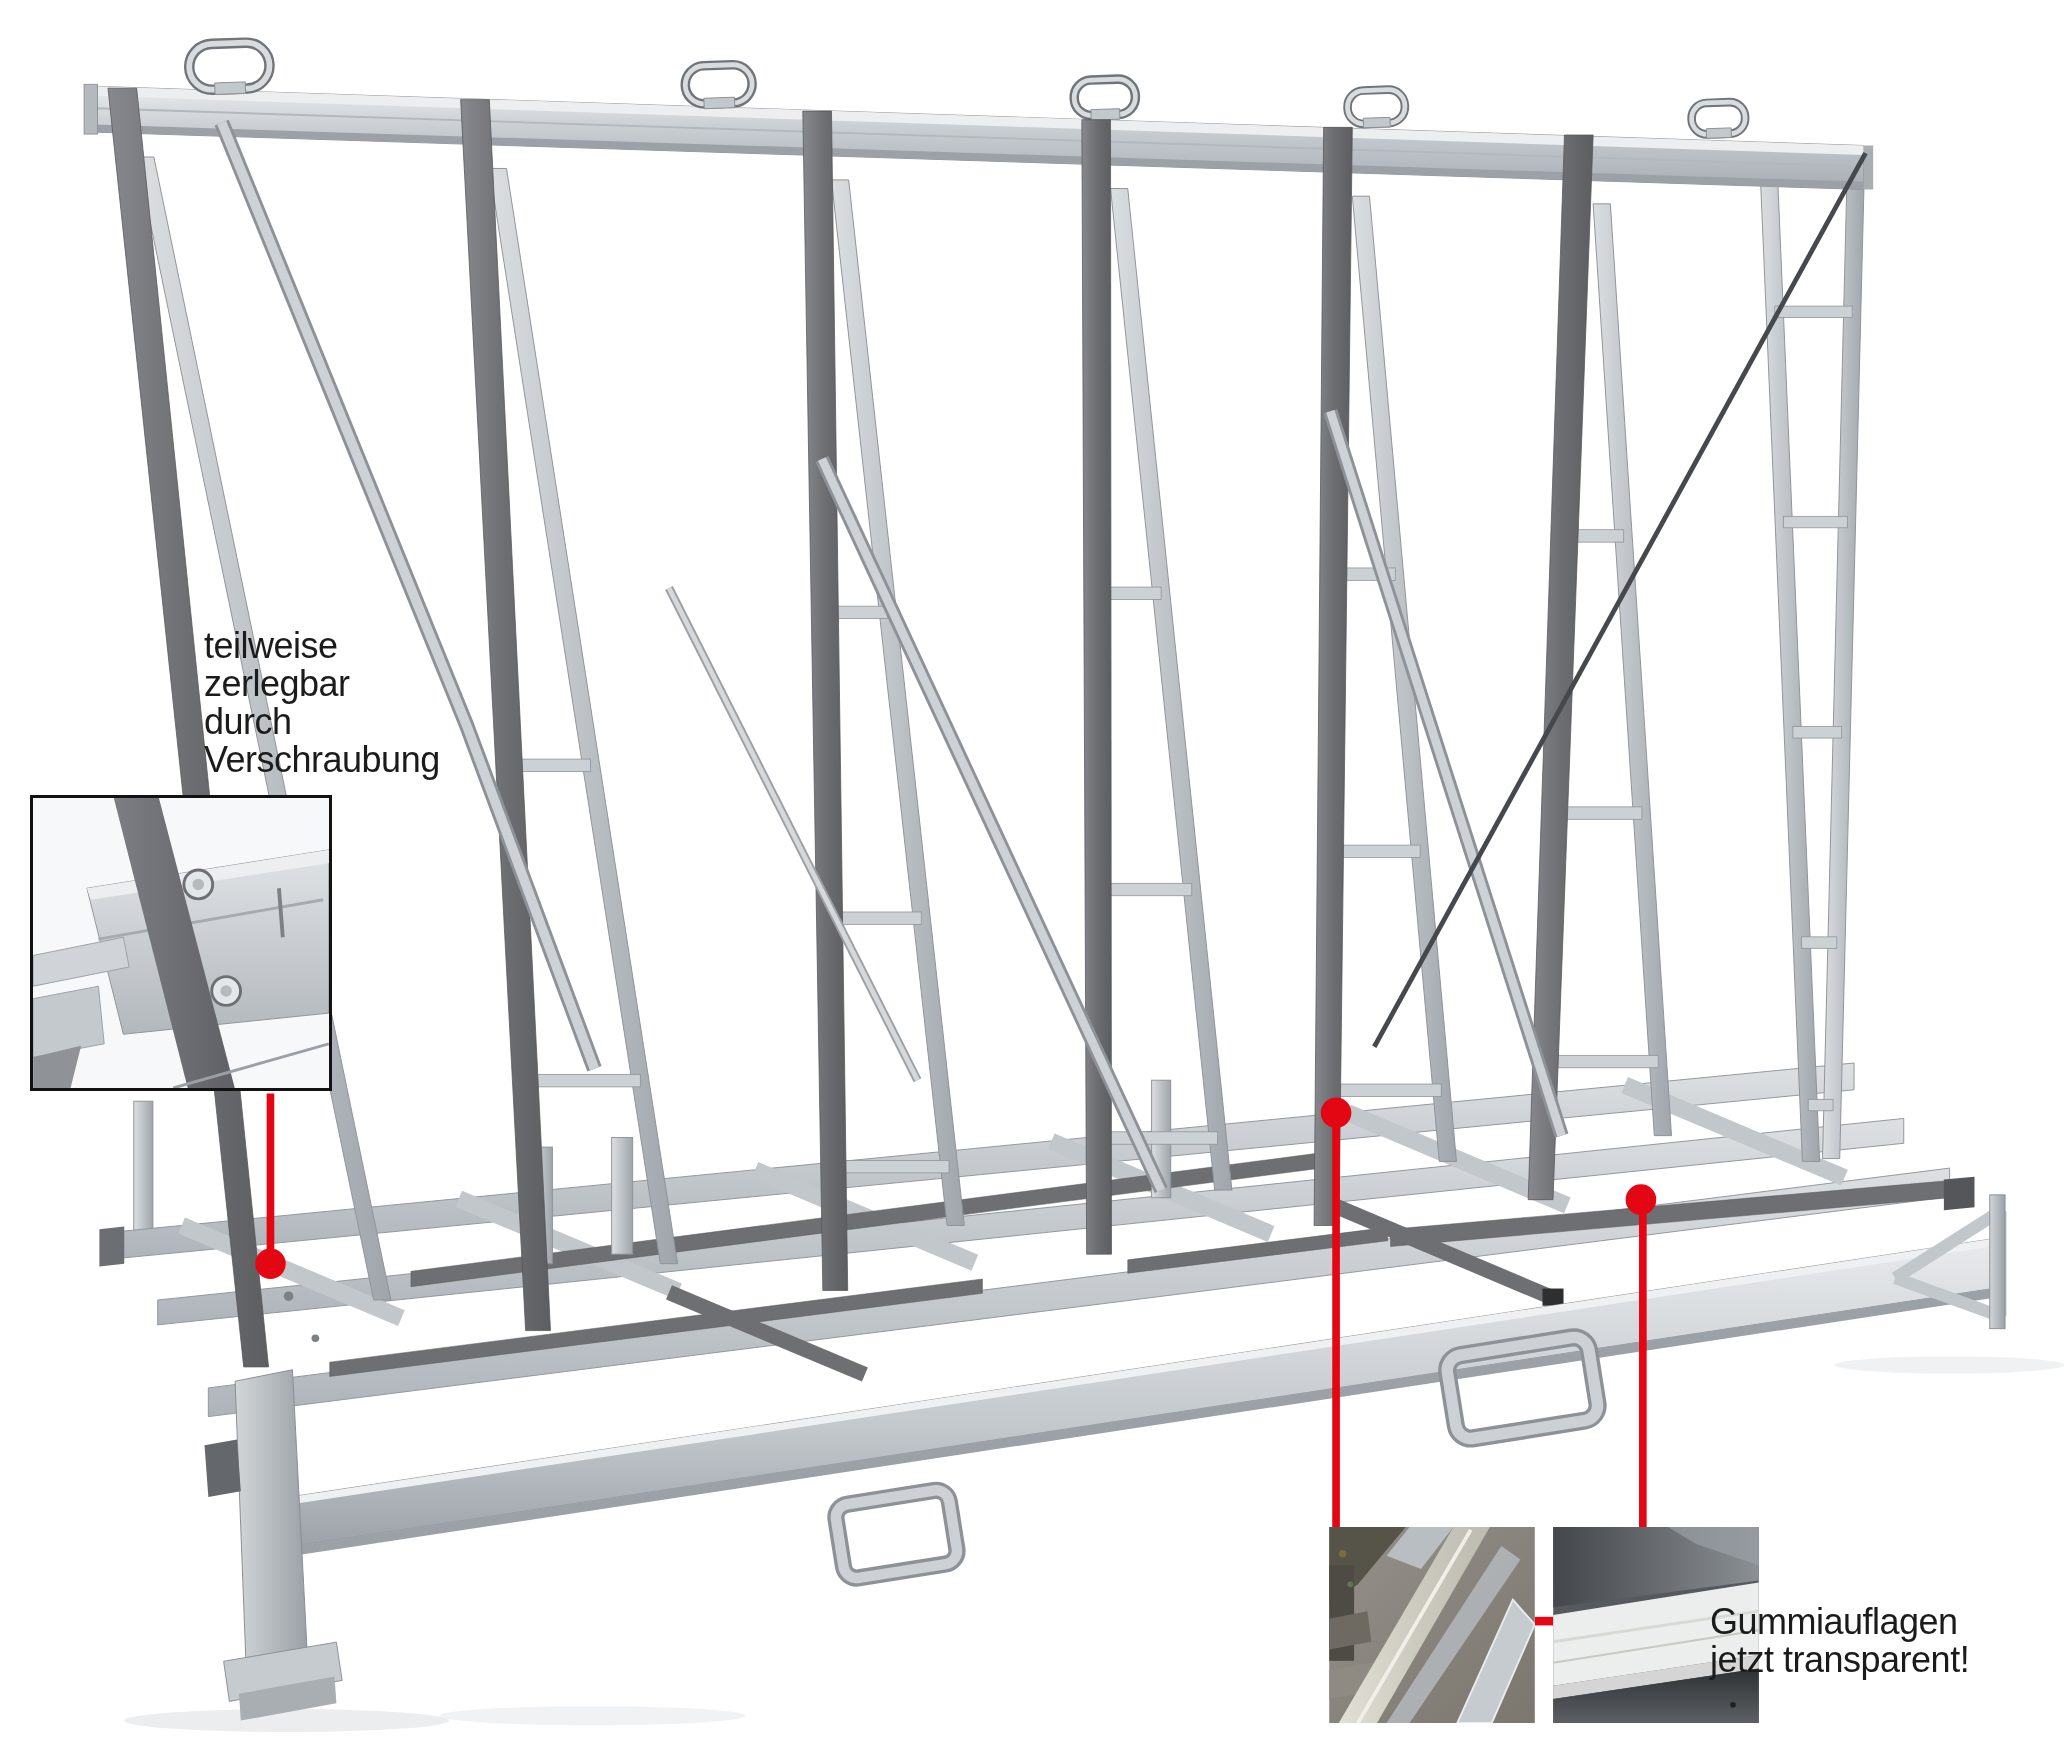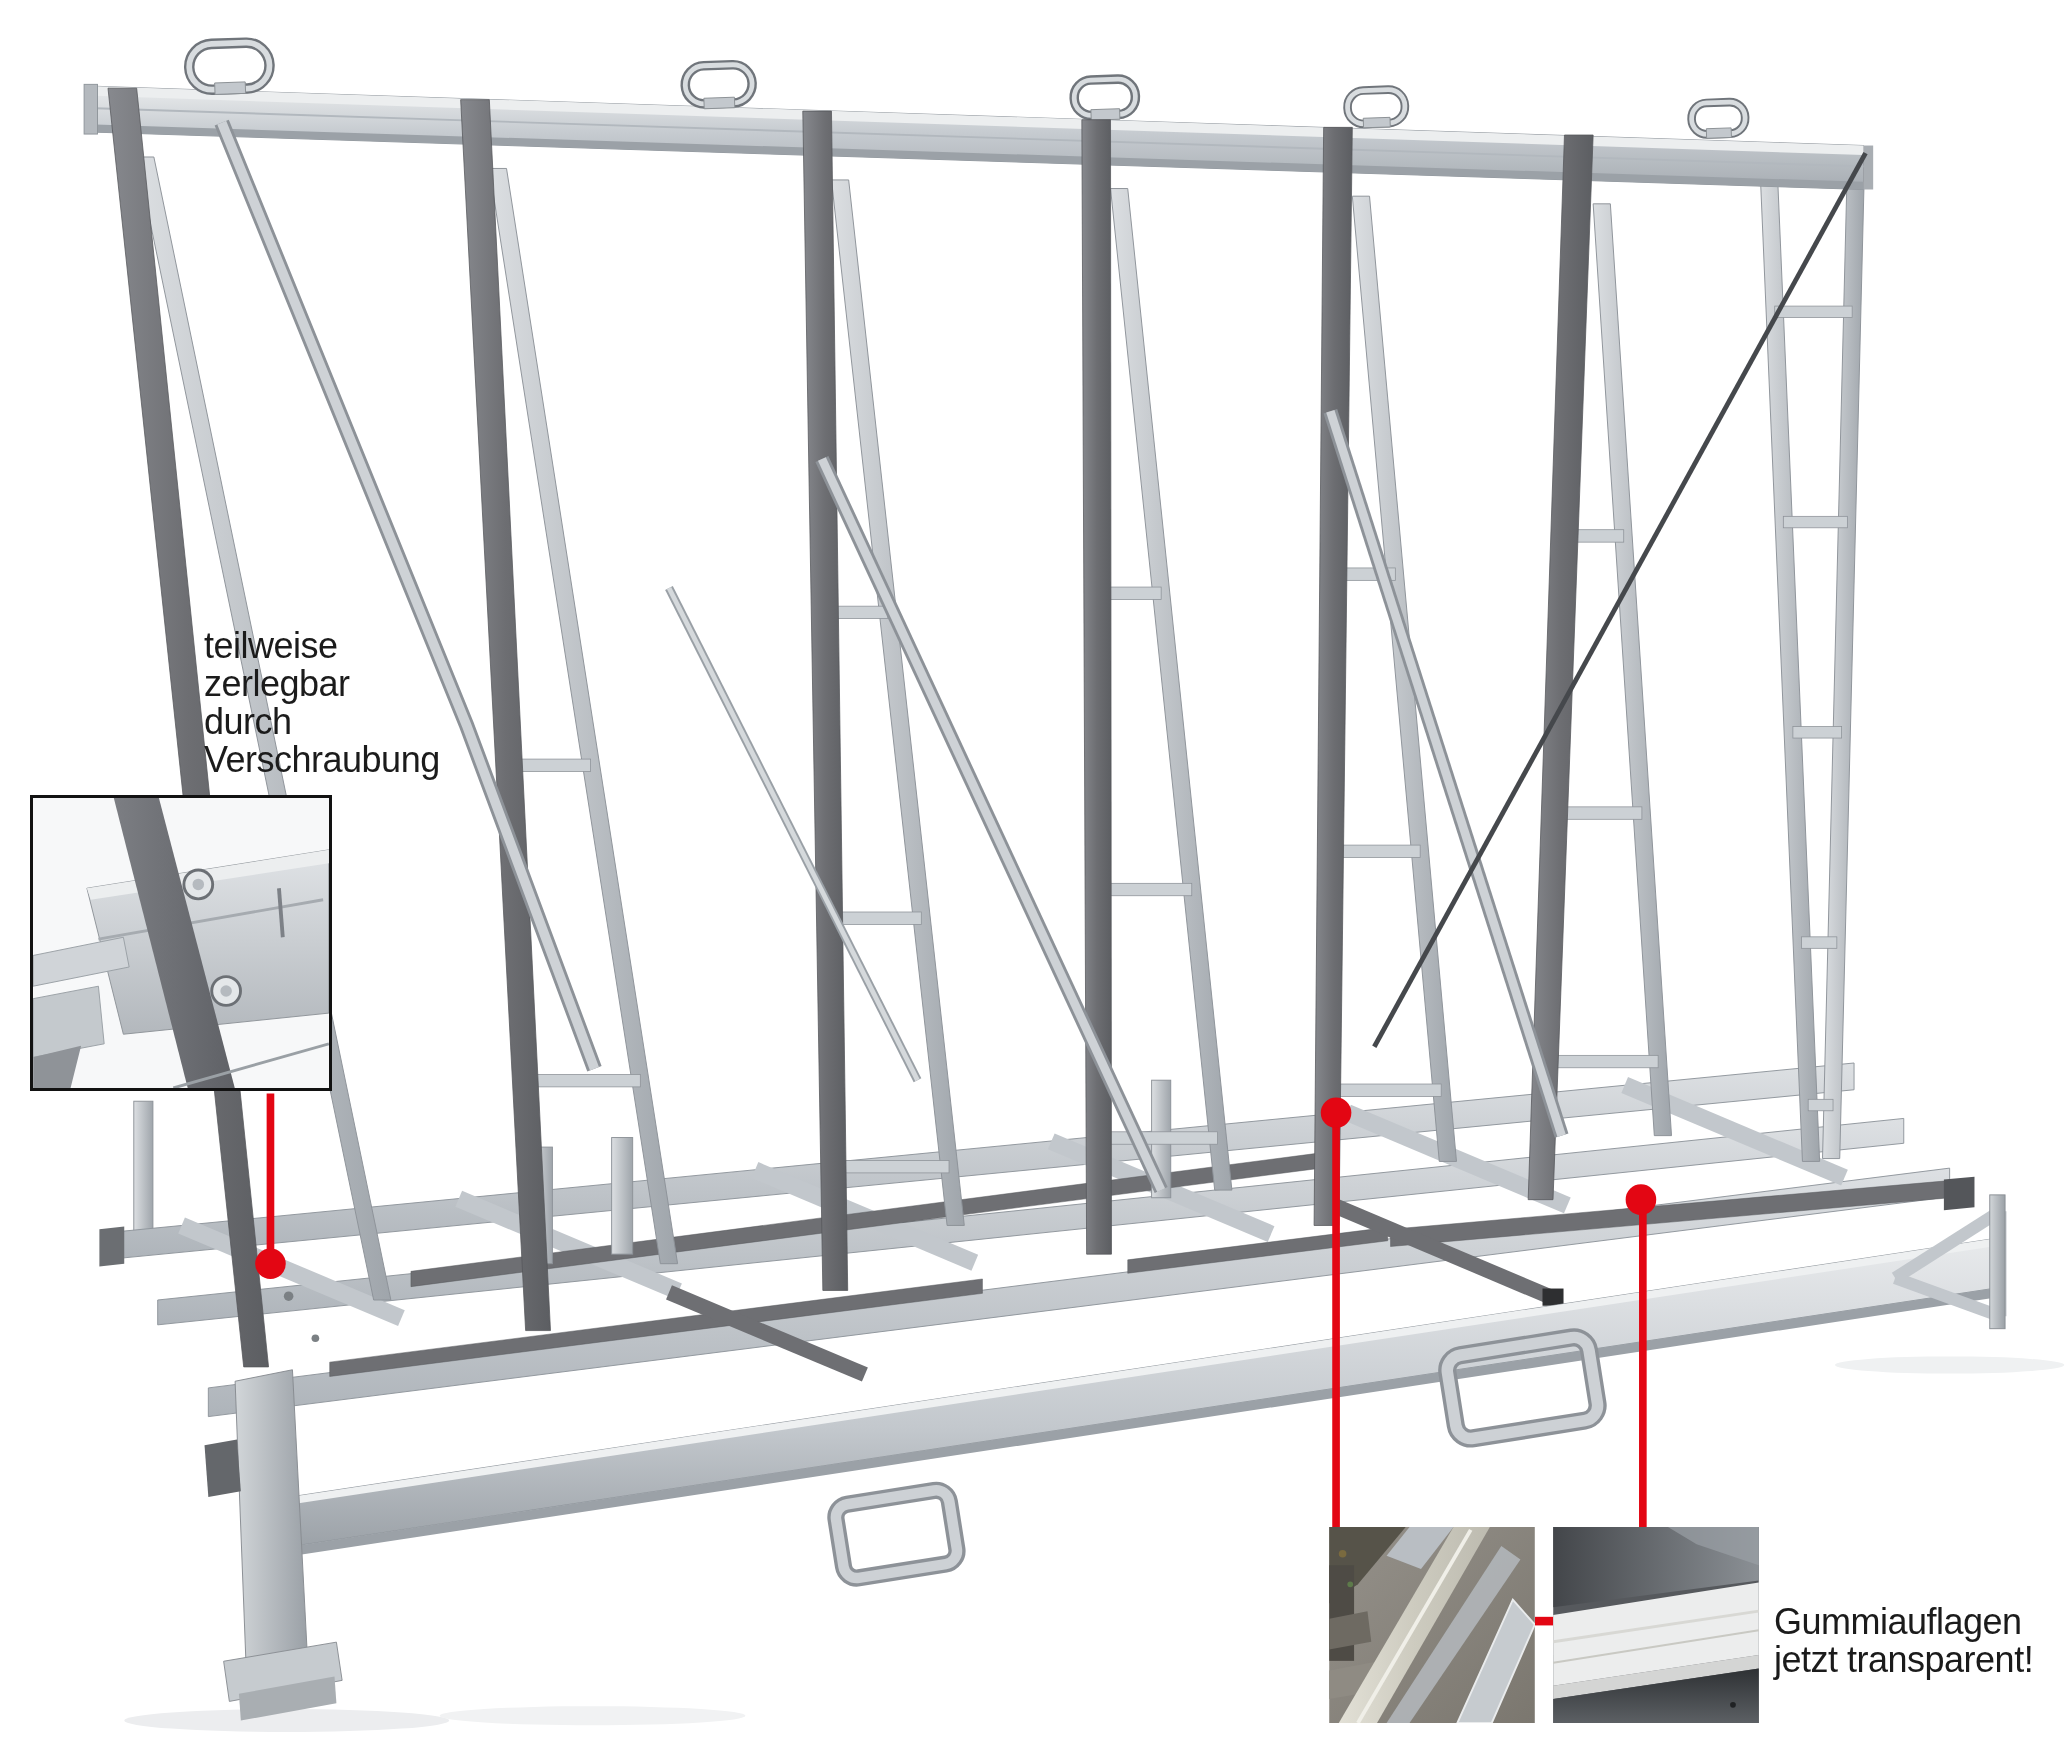--- a/index.html
+++ b/index.html
@@ -7,21 +7,21 @@
           font-family:"Liberation Sans", sans-serif;}
   #rack-svg{position:absolute;left:0;top:0;}
   .inset{position:absolute;overflow:hidden;background:#fff;}
   #inset-screw{left:30px;top:795px;width:302px;height:296px;border:3.8px solid #121212;box-sizing:border-box;}
   #inset-rubber-overview{left:1329px;top:1527px;width:206px;height:196px;}
   #inset-rubber-closeup{left:1553px;top:1527px;width:206px;height:196px;}
   .inset svg{display:block;width:100%;height:100%;}
   .caption{position:absolute;color:#1b1b1b;font-size:36px;line-height:38px;
            letter-spacing:-0.5px;white-space:pre-line;}
   #caption-left{left:204px;top:627px;}
-  #caption-right{left:1774px;top:1603px;}
+  #caption-right{left:1710px;top:1603px;}
 </style>
 </head>
 <body>
 
 <div id="canvas">
 
 <svg id="rack-svg" width="2071" height="1759" viewBox="0 0 2167 1840">
   <defs>
     <linearGradient id="gRail" x1="0" y1="0" x2="0" y2="1">
       <stop offset="0" stop-color="#eaeced"></stop>

